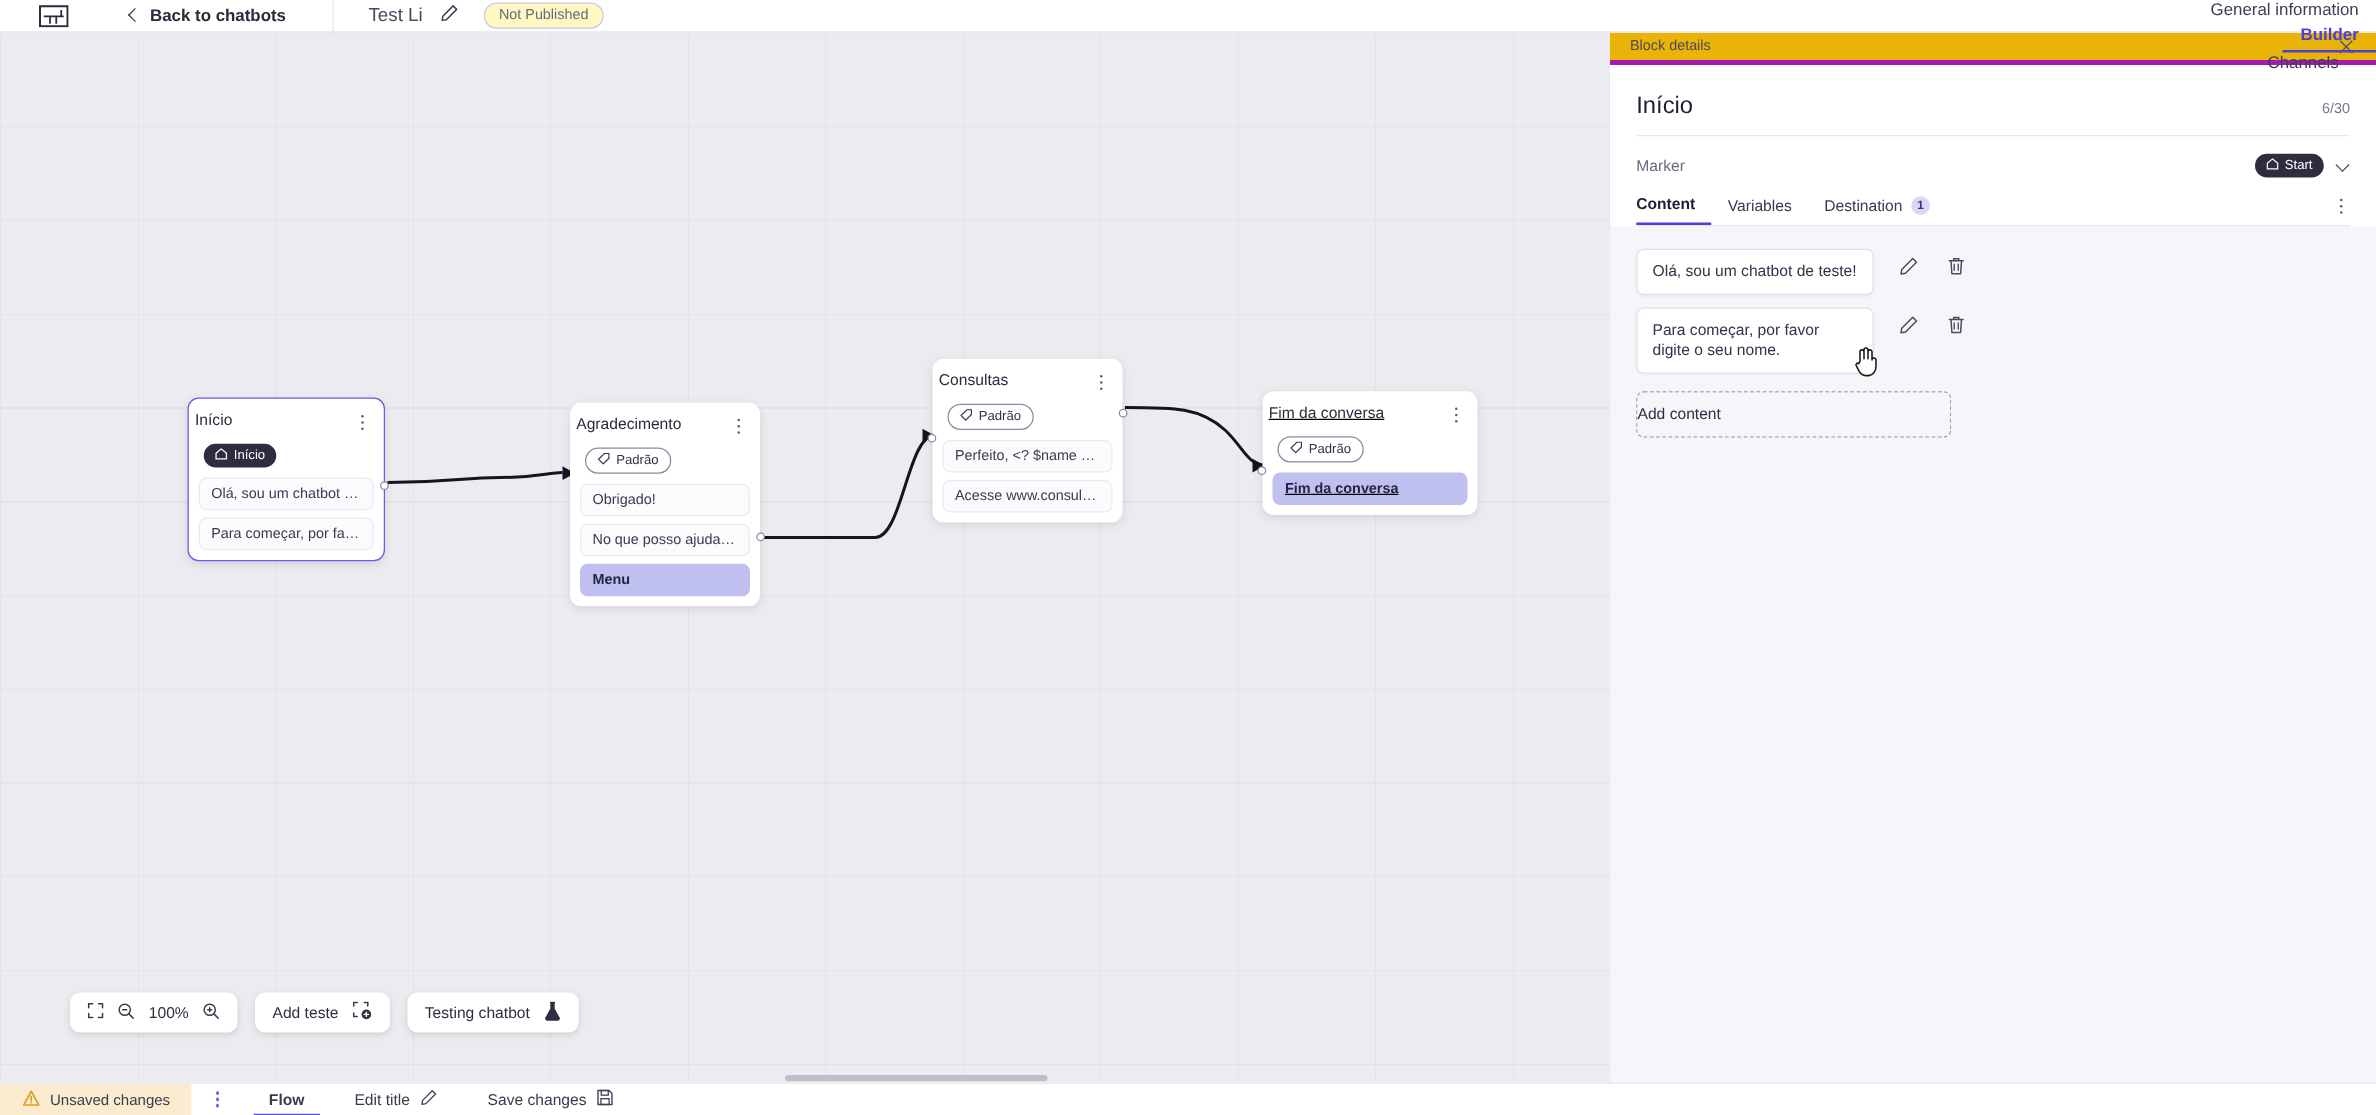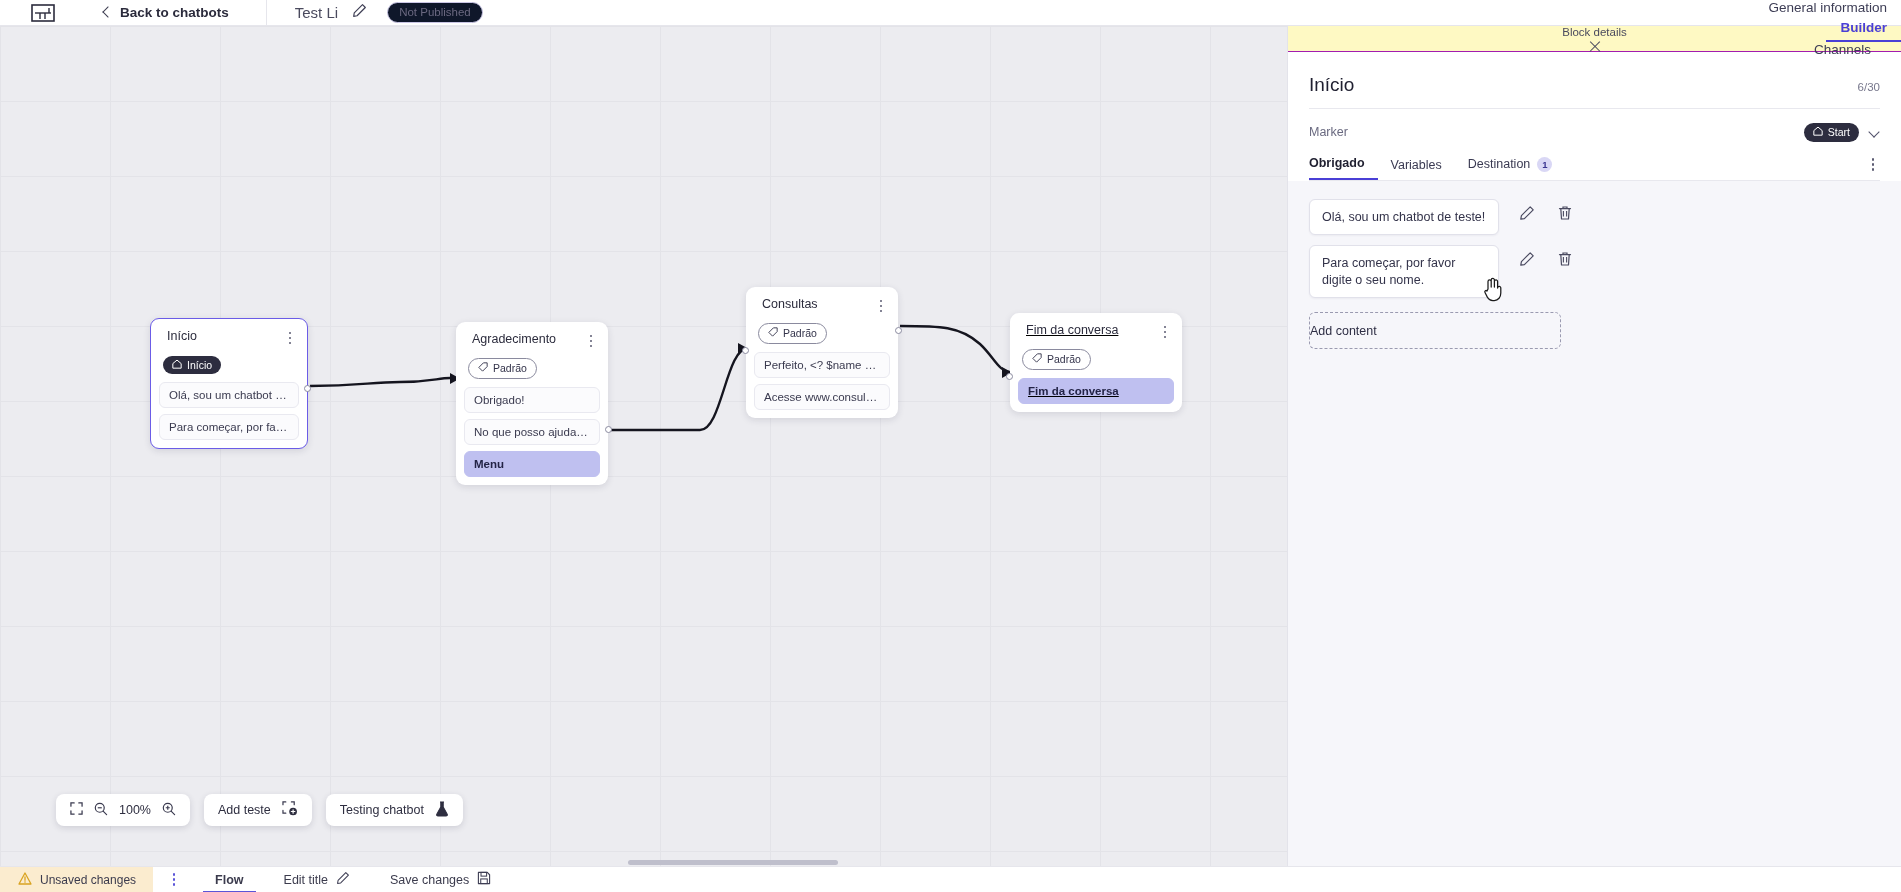--- a/index.html
+++ b/index.html
@@ -36,21 +36,21 @@
   }
   .back-label { font-size: 13.5px; font-weight: bold; color: #2b2b3c; white-space: nowrap; }
   .topbar-divider {
     width: 1px; height: 26px; background: #e6e6ec; margin-left: 37px;
   }
   .bot-title { margin-left: 28px; font-size: 15px; color: #4a4a5e; white-space: nowrap; }
   .pencil-top { margin-left: 14px; cursor: pointer; }
   .badge-notpub {
     margin-left: 20px; padding: 3px 11px 4px;
     border: 1px solid #c9c5e4; border-radius: 11px;
-    background: #0f172a; color: #6b6880;
+    background: #fef9c3; color: #6b6880;
     font-size: 11.5px; white-space: nowrap;
   }
 
   
   .top-tabs {
     position: absolute; right: 0; top: 0; height: 26px;
     display: flex; align-items: flex-end; gap: 0; flex-direction: column;
   }
   .top-tab {
     font-size: 13.5px; color: #3d3d55; padding: 0 14px 5px;
@@ -77,21 +77,21 @@
   .node {
     position: absolute;
     background: #ffffff;
     border-radius: 9px;
     box-shadow: 0 2px 7px rgba(40,40,70,.13);
     padding: 0 0 8px 0;
   }
   .node.selected { border: 1.6px solid #6b5ce7; }
   .node-head {
     display: flex; align-items: flex-start; justify-content: space-between;
-    padding: 10px 10px 0 16px;
+    padding: 10px 10px 0 5px;
   }
   .node-title { font-size: 12.5px; color: #2b2b3c; white-space: nowrap; }
   .kebab { width: 14px; height: 18px; display: flex; flex-direction: column;
            align-items: center; justify-content: center; gap: 2.5px; cursor: pointer; }
   .kebab i { width: 2.6px; height: 2.6px; background: #5b5b72; border-radius: 50%; display:block; }
   .tag-row { padding: 8px 12px 2px; }
   .tag {
     display: inline-flex; align-items: center; gap: 5px;
     border-radius: 11px; font-size: 10.5px; padding: 3px 9px 3.5px;
     white-space: nowrap;
@@ -164,24 +164,23 @@
   }
 
   
   .panel {
     position: absolute; top: 26px; right: 0;
     width: 614px; height: 866px;
     background: #fff; border-left: 1px solid #e3e3ea;
     z-index: 20;
   }
   .panel-bar {
-    height: 26px; background: #fef9c3; display: flex; align-items: center;
+    height: 26px; background: #eab308; display: flex; align-items: center;
     justify-content: space-between; padding: 0 16px 0 16px;
-    border-bottom: 1px solid #a21caf;
-    flex-direction: column;
+    border-bottom: 4px solid #a21caf;
   }
   .panel-bar-title { font-size: 11.5px; color: #4a4a5e; }
   .close-x { width: 16px; height: 16px; position: relative; cursor: pointer; }
   .close-x::before, .close-x::after {
     content: ""; position: absolute; left: 1px; top: 7.5px; width: 14px; height: 1.4px;
     background: #4a4a5e;
   }
   .close-x::before { transform: rotate(45deg); }
   .close-x::after  { transform: rotate(-45deg); }
 
@@ -466,21 +465,21 @@
             </svg>
         </span>
         <span>Start</span>
       </span>
       <span class="chev-down"></span>
     </span>
   </div>
 
   <div class="panel-tabs">
     <div class="ptab active">
-      <span>Obrigado</span>
+      <span>Content</span>
     </div>
     <div class="ptab">
       <span>Variables</span>
     </div>
     <div class="ptab">
       <span>Destination</span>
       <span class="ptab-badge">1</span>
     </div>
     <span class="kebab ptabs-kebab">
         <i></i>

